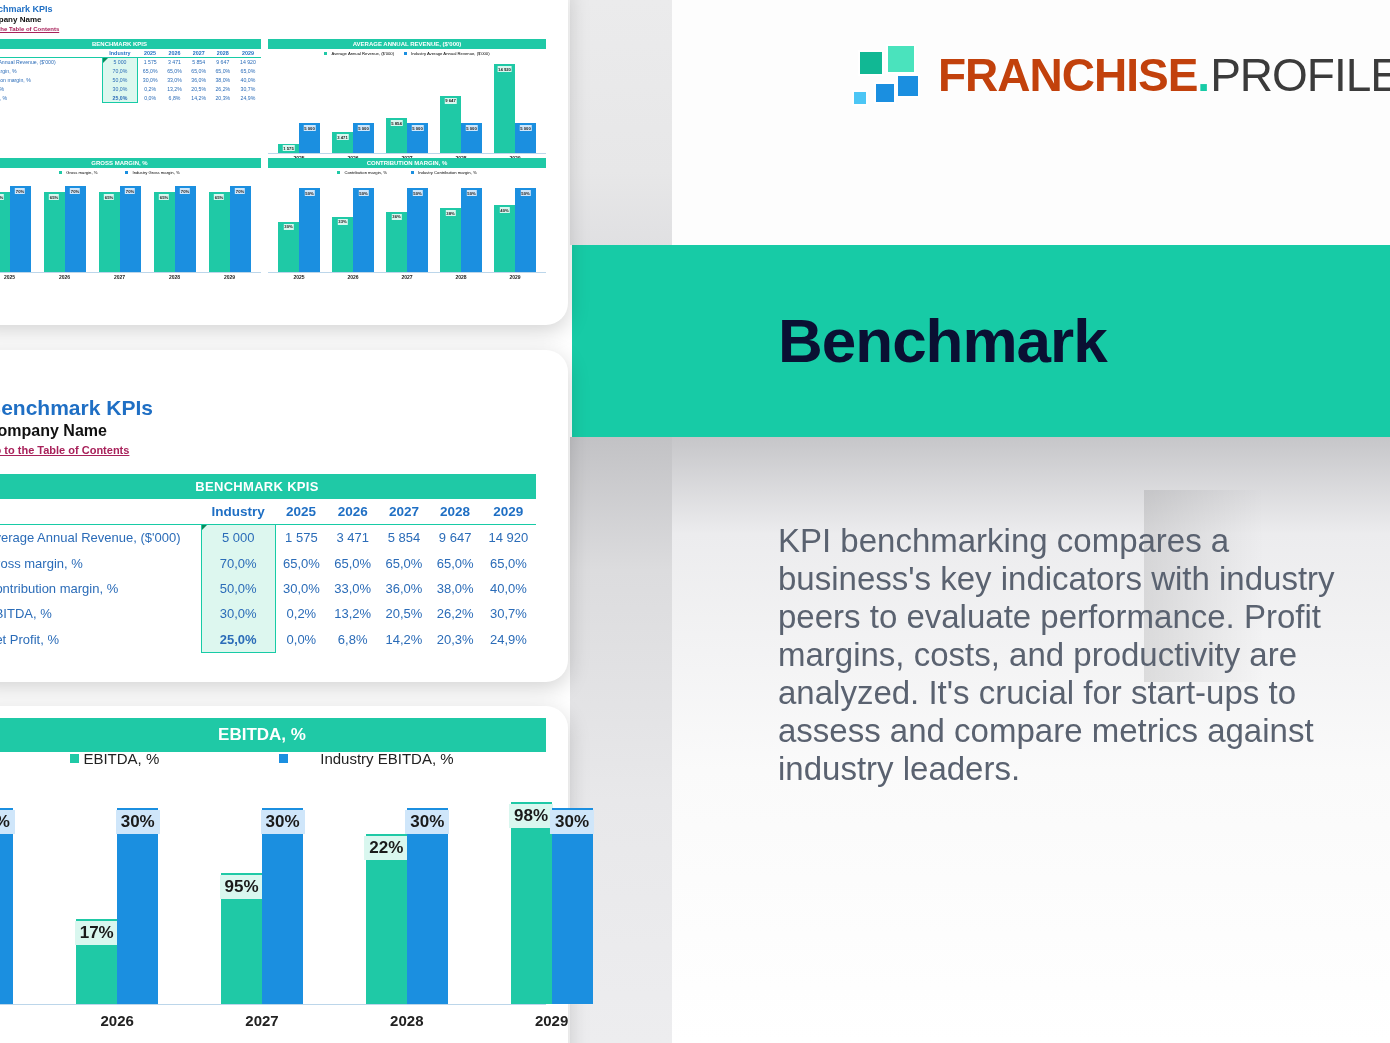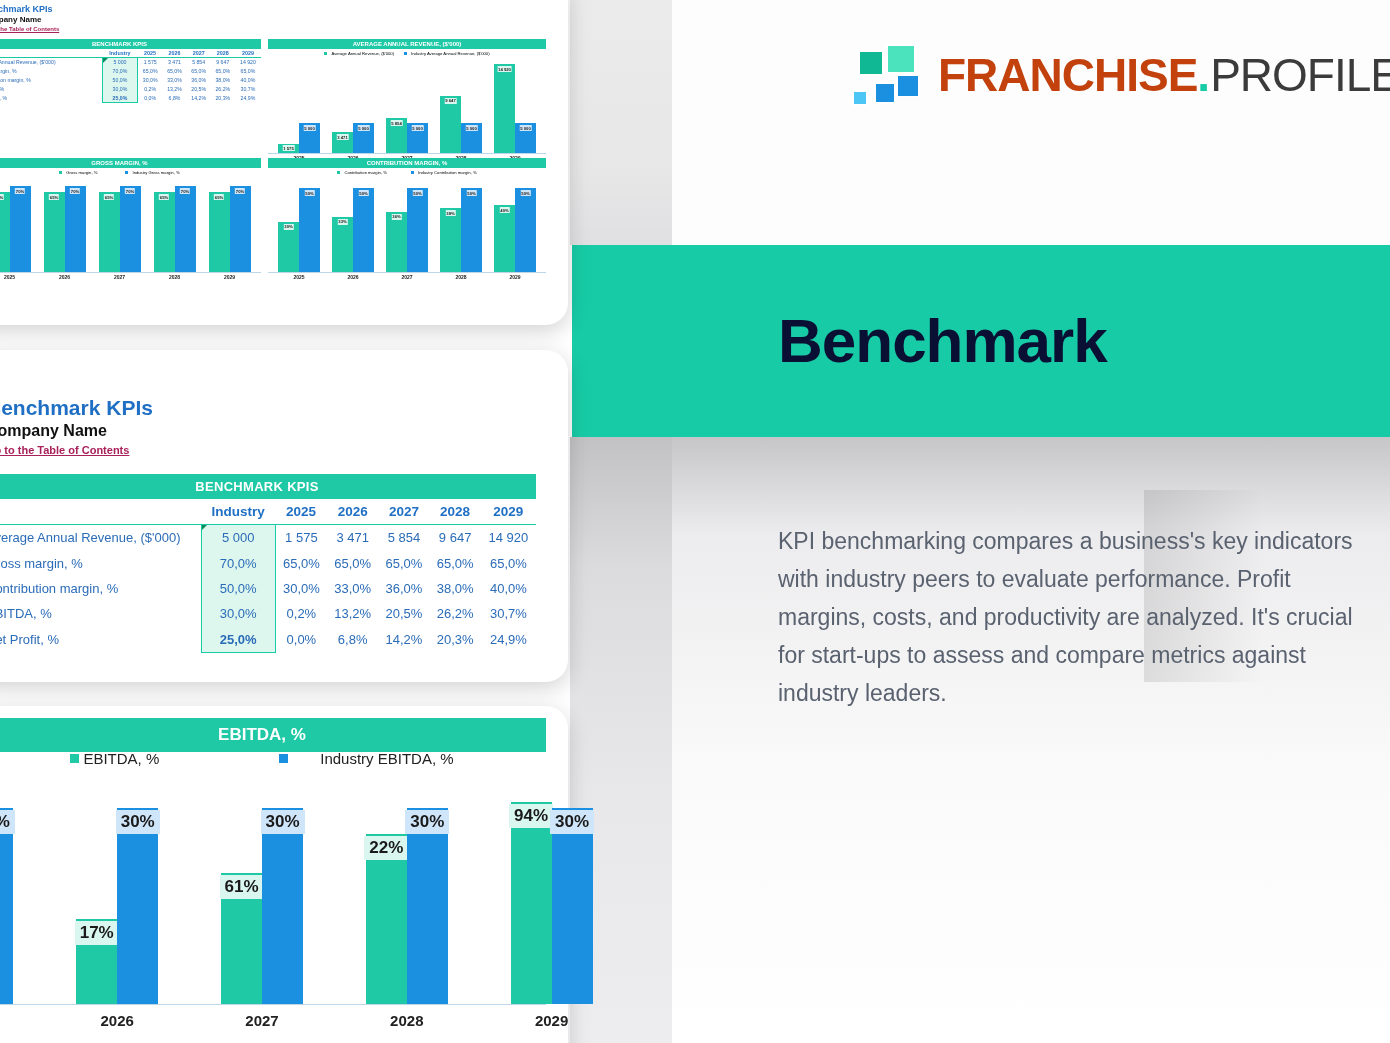--- a/index.html
+++ b/index.html
@@ -37,21 +37,21 @@
   .lg3{left:44px; top:30px; width:24px;height:24px;background:#1b8fe0;}
   .lg4{left:22px; top:38px; width:22px;height:22px;background:#1b8fe0;}
   .lg5{left:0px;  top:46px; width:16px;height:16px;background:#4cc6f5;}
   #logo-text{font-size:46px;line-height:1;white-space:nowrap;}
   #logo-text .bold{font-weight:bold;color:#c2410c;letter-spacing:-1px;}
   #logo-text .dot{font-weight:bold;color:#17cba6;}
   #logo-text .light{font-weight:normal;color:#3b3b3b;letter-spacing:-1px;}
 
   
   #body-text{position:absolute;left:778px;top:522px;width:580px;
-     font-size:23px;line-height:38px;color:#5a6270;}
+     font-size:33px;line-height:38px;color:#5a6270;}
 
   
   .card{position:absolute;background:#ffffff;box-shadow:0 6px 22px rgba(0,0,0,.18);}
   #card-top{left:-22px;top:-14px;width:590px;height:339px;border-radius:0 0 22px 0;}
   #card-mid{left:-22px;top:350px;width:590px;height:332px;border-radius:0 22px 22px 0;}
   #card-bottom{left:-22px;top:706px;width:590px;height:360px;border-radius:0 22px 0 0;}
 
   
   .sheet-title{color:#1f6fc4;font-weight:bold;}
   .sheet-sub{color:#111;font-weight:bold;}
@@ -436,29 +436,29 @@
         </div>
       </div>
       <div class="plot" style="position: absolute; top: 76px; height: 222px; left: 0px; right: 0px;">
         <div class="bar blue" style="position: absolute; width: 41px; height: 195.882px; bottom: 0px; left: -5.6px;"></div>
         <div class="dl blue" style="left: 14.9px; top: 28.1176px;">30%</div>
         <div class="bar green" style="position: absolute; width: 41px; height: 84.8824px; bottom: 0px; left: 98.2px;"></div>
         <div class="dl green" style="left: 118.7px; top: 139.118px;">17%</div>
         <div class="bar blue" style="position: absolute; width: 41px; height: 195.882px; bottom: 0px; left: 139.2px;"></div>
         <div class="dl blue" style="left: 159.7px; top: 28.1176px;">30%</div>
         <div class="bar green" style="position: absolute; width: 41px; height: 130.588px; bottom: 0px; left: 243px;"></div>
-        <div class="dl green" style="left: 263.5px; top: 93.4118px;">61%</div>
+        <div class="dl green" style="left: 263.5px; top: 93.4118px;">95%</div>
         <div class="bar blue" style="position: absolute; width: 41px; height: 195.882px; bottom: 0px; left: 284px;"></div>
         <div class="dl blue" style="left: 304.5px; top: 28.1176px;">30%</div>
         <div class="bar green" style="position: absolute; width: 41px; height: 169.765px; bottom: 0px; left: 387.8px;"></div>
         <div class="dl green" style="left: 408.3px; top: 54.2353px;">22%</div>
         <div class="bar blue" style="position: absolute; width: 41px; height: 195.882px; bottom: 0px; left: 428.8px;"></div>
         <div class="dl blue" style="left: 449.3px; top: 28.1176px;">30%</div>
         <div class="bar green" style="position: absolute; width: 41px; height: 202.412px; bottom: 0px; left: 532.6px;"></div>
-        <div class="dl green" style="left: 553.1px; top: 21.5882px;">94%</div>
+        <div class="dl green" style="left: 553.1px; top: 21.5882px;">98%</div>
         <div class="bar blue" style="position: absolute; width: 41px; height: 195.882px; bottom: 0px; left: 573.6px;"></div>
         <div class="dl blue" style="left: 594.1px; top: 28.1176px;">30%</div>
       </div>
       <div class="axis" style="position: absolute; top: 298px;"></div>
       <div class="xlab" style="position: absolute; left: 139.2px; top: 306px;">2026</div>
       <div class="xlab" style="position: absolute; left: 284px; top: 306px;">2027</div>
       <div class="xlab" style="position: absolute; left: 428.8px; top: 306px;">2028</div>
       <div class="xlab" style="position: absolute; left: 573.6px; top: 306px;">2029</div>
     </div>
 </div>

